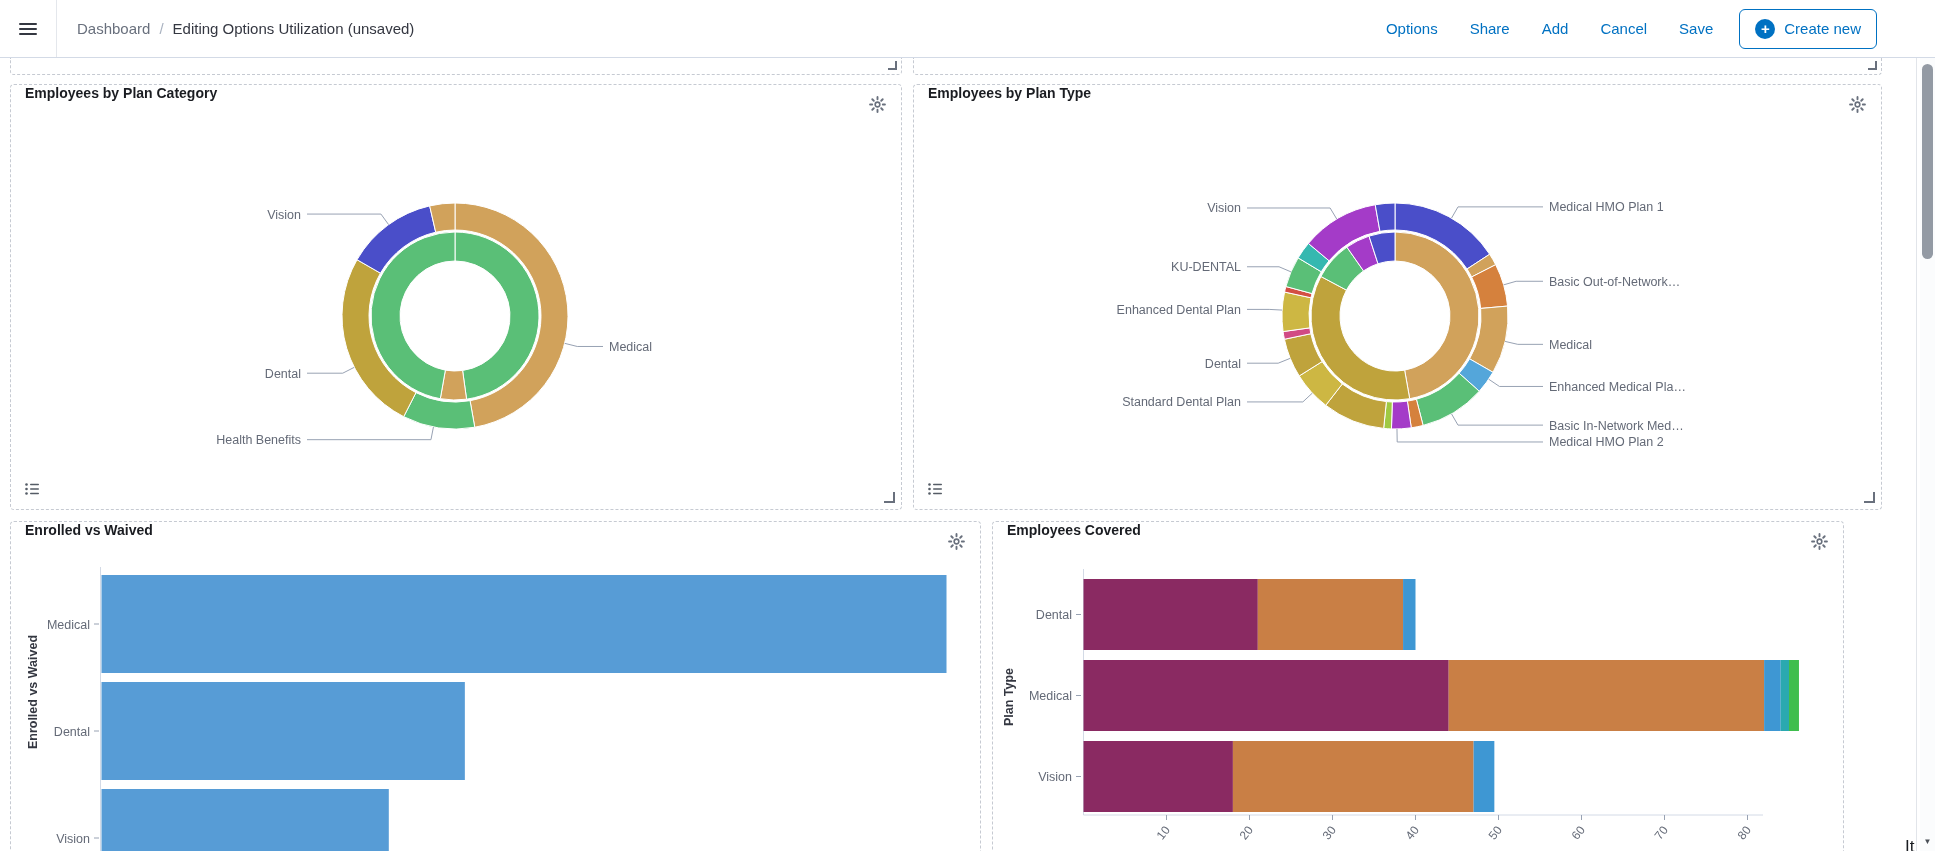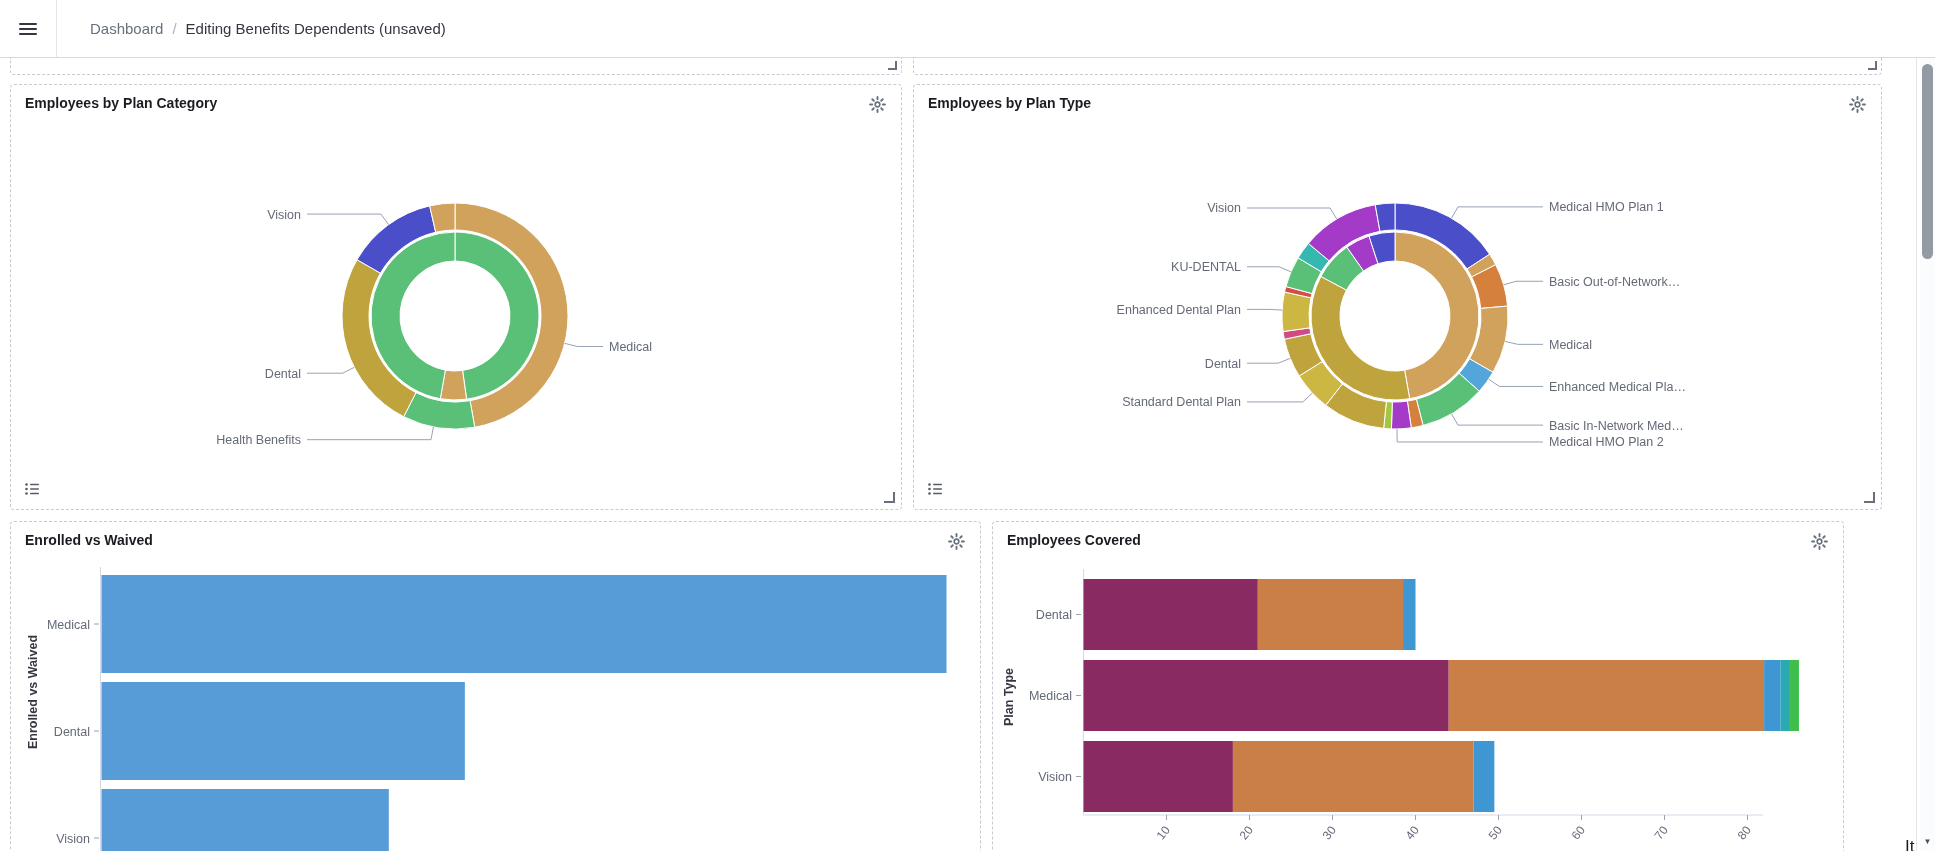--- a/index.html
+++ b/index.html
@@ -5,34 +5,34 @@
   * { box-sizing: border-box; }
   html,body { margin:0; padding:0; background:#fff; }
   body { font-family:"Liberation Sans", sans-serif; }
   .stage { position:relative; width:1935px; height:851px; overflow:hidden; background:#fff; }
 
   
   .navbar { position:absolute; top:0; left:0; width:1935px; height:58px; background:#fff;
             border-bottom:1px solid #d3dae6; display:flex; align-items:center; z-index:10; }
   .menu-btn { width:57px; height:57px; background:none; border:none; border-right:1px solid #e4e7ec;
               display:flex; align-items:center; justify-content:center; cursor:pointer; padding:0; }
-  .breadcrumbs { margin-left:33px; font-size:15px; color:#69707d; display:flex; gap:9px; align-items:center; white-space:nowrap; }
+  .breadcrumbs { margin-left:20px; font-size:15px; color:#69707d; display:flex; gap:9px; align-items:center; white-space:nowrap; }
   .breadcrumbs a { color:#69707d; text-decoration:none; cursor:pointer; }
   .breadcrumbs .sep { color:#a9b2c0; }
   .breadcrumbs .current { color:#343741; }
   .nav-actions { margin-left:auto; display:flex; align-items:center; gap:32px; padding-right:58px; font-size:15px; white-space:nowrap; }
   .nav-actions a { color:#0071c2; text-decoration:none; cursor:pointer; }
   .create-btn { display:flex; align-items:center; gap:9px; height:40px; padding:0 15px; border:1px solid #0071c2;
                 border-radius:6px; background:#fff; color:#0071c2; font-size:15px; cursor:pointer; margin-left:-6px; }
   .plus-circle { width:20px; height:20px; border-radius:50%; background:#0071c2; color:#fff; font-size:15px;
                  line-height:20px; text-align:center; font-weight:bold; display:inline-block; }
 
   
   .panel { position:absolute; background:#fff; border:1px dashed #c6cad2; border-radius:4px; }
-  .panel-title { position:absolute; left:14px; top:10px; font-size:14px; font-weight:700; color:#1a1c21; }
+  .panel-title { position:absolute; left:14px; top:0; font-size:14px; font-weight:700; color:#1a1c21; }
   .gear-btn { position:absolute; right:12px; top:9px; width:24px; height:24px; background:none; border:none;
               cursor:pointer; color:#69707d; padding:2px; }
   .legend-btn { position:absolute; left:10px; bottom:8px; width:22px; height:22px; background:none; border:none;
                 cursor:pointer; color:#555c66; padding:2px; }
   .resize-handle { position:absolute; right:6px; bottom:6px; width:11px; height:11px;
                    border-right:2px solid #69707d; border-bottom:2px solid #69707d; cursor:se-resize; }
   .chart { position:absolute; left:0; top:0; right:0; bottom:0; }
   svg text { font-family:"Liberation Sans", sans-serif; }
 
   
@@ -59,22 +59,33 @@
     <button class="menu-btn">
       <svg width="22" height="22" viewBox="0 0 22 22" fill="none" stroke="#343741" stroke-width="2" stroke-linecap="round">
         <line x1="3" y1="6" x2="19" y2="6"></line>
           <line x1="3" y1="11" x2="19" y2="11"></line>
           <line x1="3" y1="16" x2="19" y2="16"></line>
       </svg>
     </button>
     <nav class="breadcrumbs">
       <a>Dashboard</a>
       <span class="sep">/</span>
-      <span class="current">Editing Benefits Dependents (unsaved)</span>
+      <span class="current">Editing Options Utilization (unsaved)</span>
     </nav>
+    <div class="nav-actions">
+      <a>Options</a>
+      <a>Share</a>
+      <a>Add</a>
+      <a>Cancel</a>
+      <a>Save</a>
+      <button class="create-btn">
+        <span class="plus-circle">+</span>
+        <span>Create new</span>
+      </button>
+    </div>
   </header>
 
   <div class="clipped-panel" style="left:10px; width:892px;">
     <div class="resize-handle"></div>
   </div>
   <div class="clipped-panel" style="left:913px; width:969px;">
     <div class="resize-handle"></div>
   </div>
 
   <section class="panel" style="left:10px; top:84px; width:892px; height:426px;">

